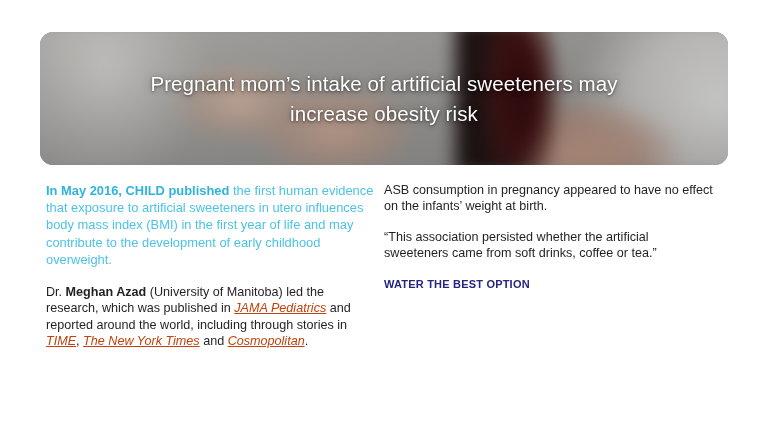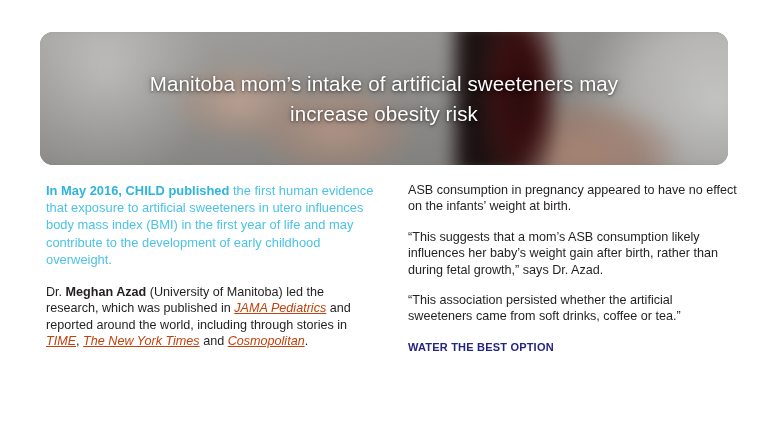--- a/index.html
+++ b/index.html
@@ -77,21 +77,21 @@
     top: 182px;
     width: 768px;
     height: 250px;
   }
   .col {
     position: absolute;
     top: 0;
     width: 330px;
   }
   .col-left  { left: 46px; }
-  .col-right { left: 408px; }
+  .col-right { left: 384px; }
 
   p.body {
     margin: 0 0 14px 0;
     font-size: 12.6px;
     line-height: 16.4px;
     color: #231f20;
     font-family: "Liberation Sans", sans-serif;
   }
   p.lede {
     margin: 0 0 16px 0;
@@ -117,36 +117,35 @@
     color: #242481;
     letter-spacing: 0.2px;
   }
 </style>
 </head>
 <body>
 
 <div class="hero">
   <div class="hero-photo"></div>
   <div class="hero-veil"></div>
-  <div class="hero-title">Manitoba  mom’s intake of artificial sweeteners may
+  <div class="hero-title">Pregnant  mom’s intake of artificial sweeteners may
 increase obesity risk</div>
 </div>
 
 <div class="columns">
 
   <div class="col col-left">
 
     <p class="lede"><span class="strong">In May 2016, CHILD published</span><span> the first human evidence that exposure to artificial sweeteners in utero influences body mass index (BMI) in the first year of life and may contribute to the development of early childhood overweight.</span></p>
 
     <p class="body"><span>Dr. </span><span class="name">Meghan Azad</span><span> (University of Manitoba) led the research, which was published in </span><a class="cite" href="#">JAMA Pediatrics</a><span> and reported around the world, including through stories in </span><a class="cite" href="#">TIME</a><span>, </span><a class="cite" href="#">The New York Times</a><span> and </span><a class="cite" href="#">Cosmopolitan</a><span>.</span></p>
 
   </div>
 
   <div class="col col-right">
 
     <p class="body">ASB consumption in pregnancy appeared to have no effect on the infants’ weight at birth.</p>
-    <p class="body">“This suggests that a mom’s ASB consumption likely influences her baby’s weight gain after birth, rather than during fetal growth,” says Dr. Azad.</p>
     <p class="body">“This association persisted whether the artificial sweeteners came from soft drinks, coffee or tea.”</p>
     <p class="section-head">WATER THE BEST OPTION</p>
 
   </div>
 
 </div>
 
 </body></html>

